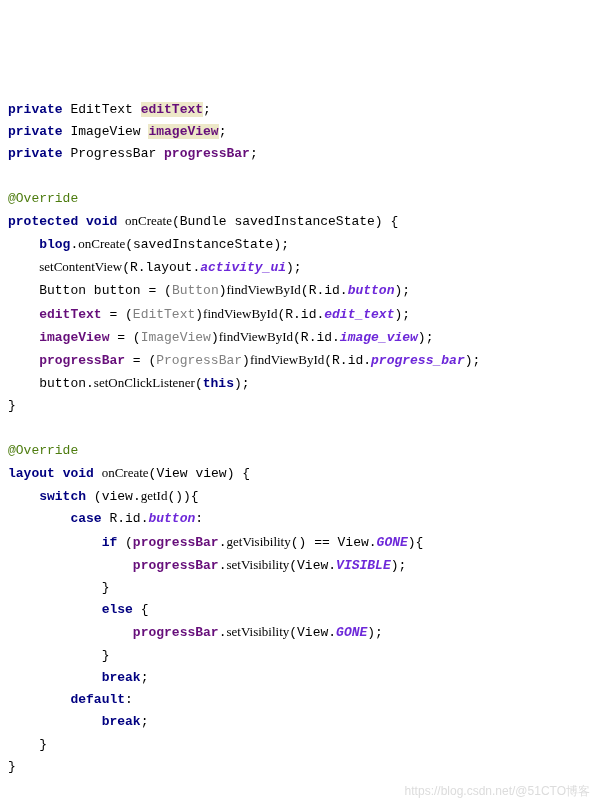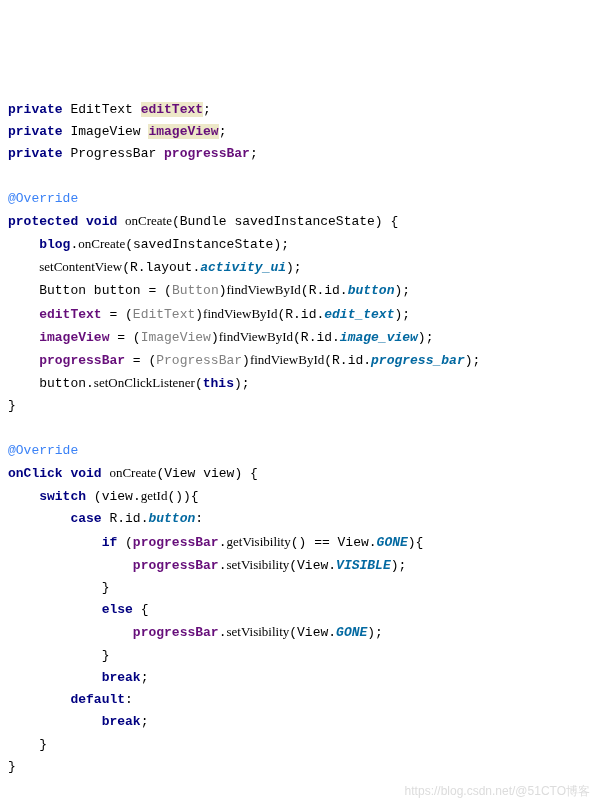--- a/index.html
+++ b/index.html
@@ -14,22 +14,22 @@
     position: relative;
     width: 600px;
     height: 810px;
     box-sizing: border-box;
     overflow: hidden;
   }
   .kw { color: #000080; font-weight: bold; }
   .type { color: #000000; }
   .field { color: #660e7a; font-weight: bold; }
   .method { color: #000000; font-family: Liberation Serif, serif; }
-  .ann { color: #3b82f6; }
-  .static-italic { color: #0369a1; font-style: italic; font-weight: bold; }
+  .ann { color: #4d7c0f; }
+  .static-italic { color: #6d28d9; font-style: italic; font-weight: bold; }
   .cast { color: #808080; }
   .punct { color: #000000; }
   .highlight { background: #ede8c8; }
   .watermark {
     position: absolute;
     right: 10px;
     bottom: 8px;
     font-family: Arial, sans-serif;
     font-size: 12px;
     color: #dcdcdc;
@@ -51,21 +51,21 @@
     <span class="kw">blog</span><span class="punct">.</span><span class="method">onCreate</span><span class="punct">(</span><span>savedInstanceState</span><span class="punct">);</span>
     <span class="method">setContentView</span><span class="punct">(</span><span>R.layout.</span><span class="static-italic">activity_ui</span><span class="punct">);</span>
     <span class="type">Button</span> <span>button</span><span> = </span><span class="punct">(</span><span class="cast">Button</span><span class="punct">)</span><span class="method">findViewById</span><span class="punct">(</span><span>R.id.</span><span class="static-italic">button</span><span class="punct">);</span>
     <span class="field">editText</span><span> = </span><span class="punct">(</span><span class="cast">EditText</span><span class="punct">)</span><span class="method">findViewById</span><span class="punct">(</span><span>R.id.</span><span class="static-italic">edit_text</span><span class="punct">);</span>
     <span class="field">imageView</span><span> = </span><span class="punct">(</span><span class="cast">ImageView</span><span class="punct">)</span><span class="method">findViewById</span><span class="punct">(</span><span>R.id.</span><span class="static-italic">image_view</span><span class="punct">);</span>
     <span class="field">progressBar</span><span> = </span><span class="punct">(</span><span class="cast">ProgressBar</span><span class="punct">)</span><span class="method">findViewById</span><span class="punct">(</span><span>R.id.</span><span class="static-italic">progress_bar</span><span class="punct">);</span>
     <span>button</span><span class="punct">.</span><span class="method">setOnClickListener</span><span class="punct">(</span><span class="kw">this</span><span class="punct">);</span>
 <span class="punct">}</span>
 
 <span class="ann">@Override</span>
-<span class="kw">onClick</span> <span class="kw">void</span> <span class="method">onCreate</span><span class="punct">(</span><span class="type">View</span> <span>view</span><span class="punct">) {</span>
+<span class="kw">layout</span> <span class="kw">void</span> <span class="method">onCreate</span><span class="punct">(</span><span class="type">View</span> <span>view</span><span class="punct">) {</span>
     <span class="kw">switch</span> <span class="punct">(</span><span>view</span><span class="punct">.</span><span class="method">getId</span><span class="punct">()){</span>
         <span class="kw">case</span> <span>R.id.</span><span class="static-italic">button</span><span class="punct">:</span>
             <span class="kw">if</span> <span class="punct">(</span><span class="field">progressBar</span><span class="punct">.</span><span class="method">getVisibility</span><span class="punct">()</span><span> == </span><span>View.</span><span class="static-italic">GONE</span><span class="punct">){</span>
                 <span class="field">progressBar</span><span class="punct">.</span><span class="method">setVisibility</span><span class="punct">(</span><span>View.</span><span class="static-italic">VISIBLE</span><span class="punct">);</span>
             <span class="punct">}</span>
             <span class="kw">else</span> <span class="punct">{</span>
                 <span class="field">progressBar</span><span class="punct">.</span><span class="method">setVisibility</span><span class="punct">(</span><span>View.</span><span class="static-italic">GONE</span><span class="punct">);</span>
             <span class="punct">}</span>
             <span class="kw">break</span><span class="punct">;</span>
         <span class="kw">default</span><span class="punct">:</span>

